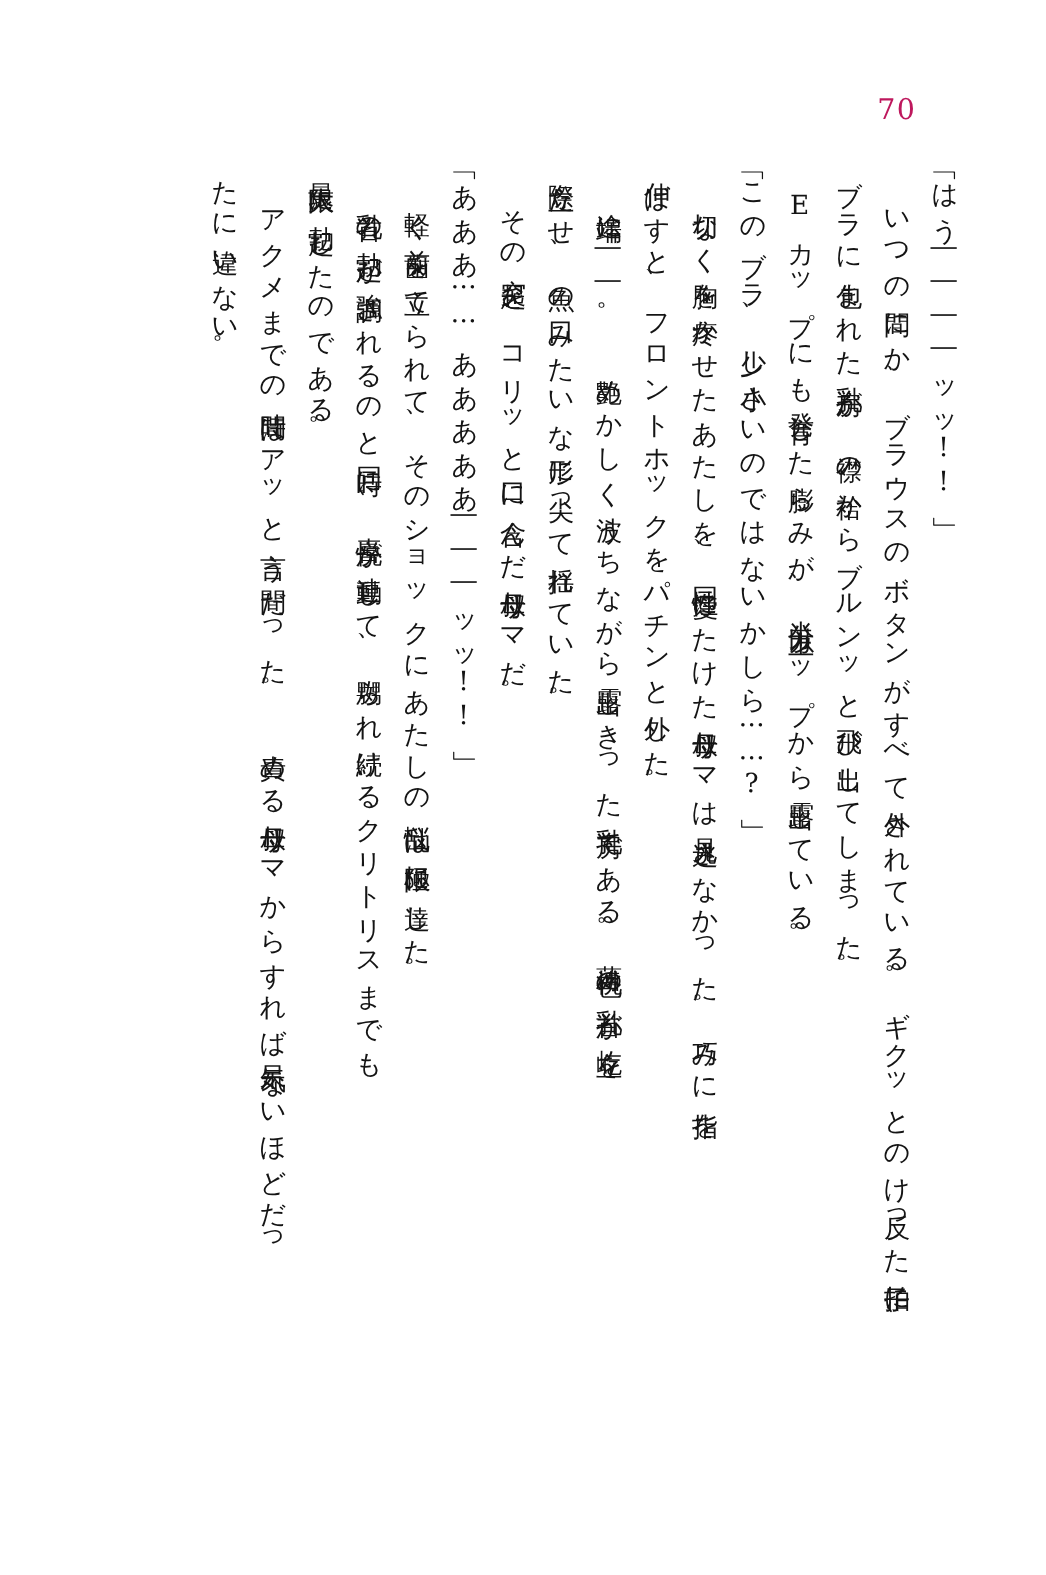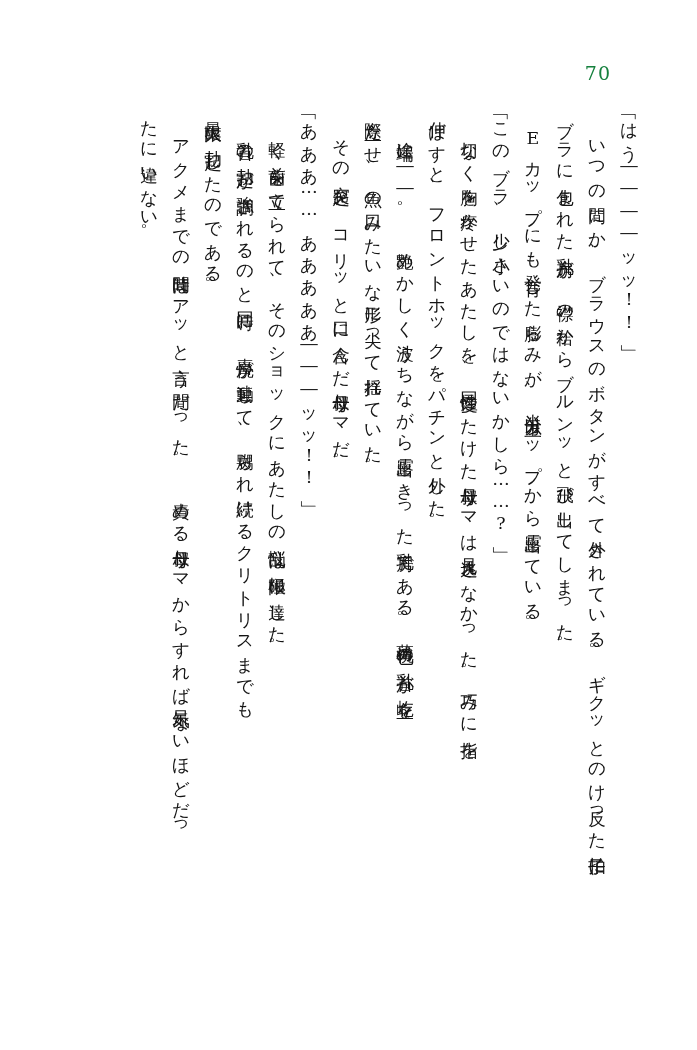--- a/index.html
+++ b/index.html
@@ -21,21 +21,21 @@
     height: 1050px;
     box-sizing: border-box;
   }
   .page-number {
     position: absolute;
     top: 62px;
     right: 86px;
     font-size: 19px;
     letter-spacing: 1px;
     font-family: "DejaVu Serif", "Liberation Serif", serif;
-    color: #15803d;
+    color: #be185d;
   }
   .text-block {
     position: absolute;
     top: 108px;
     right: 60px;
     left: 48px;
     height: 890px;
     display: flex;
     flex-direction: row-reverse;
     align-items: flex-start;

